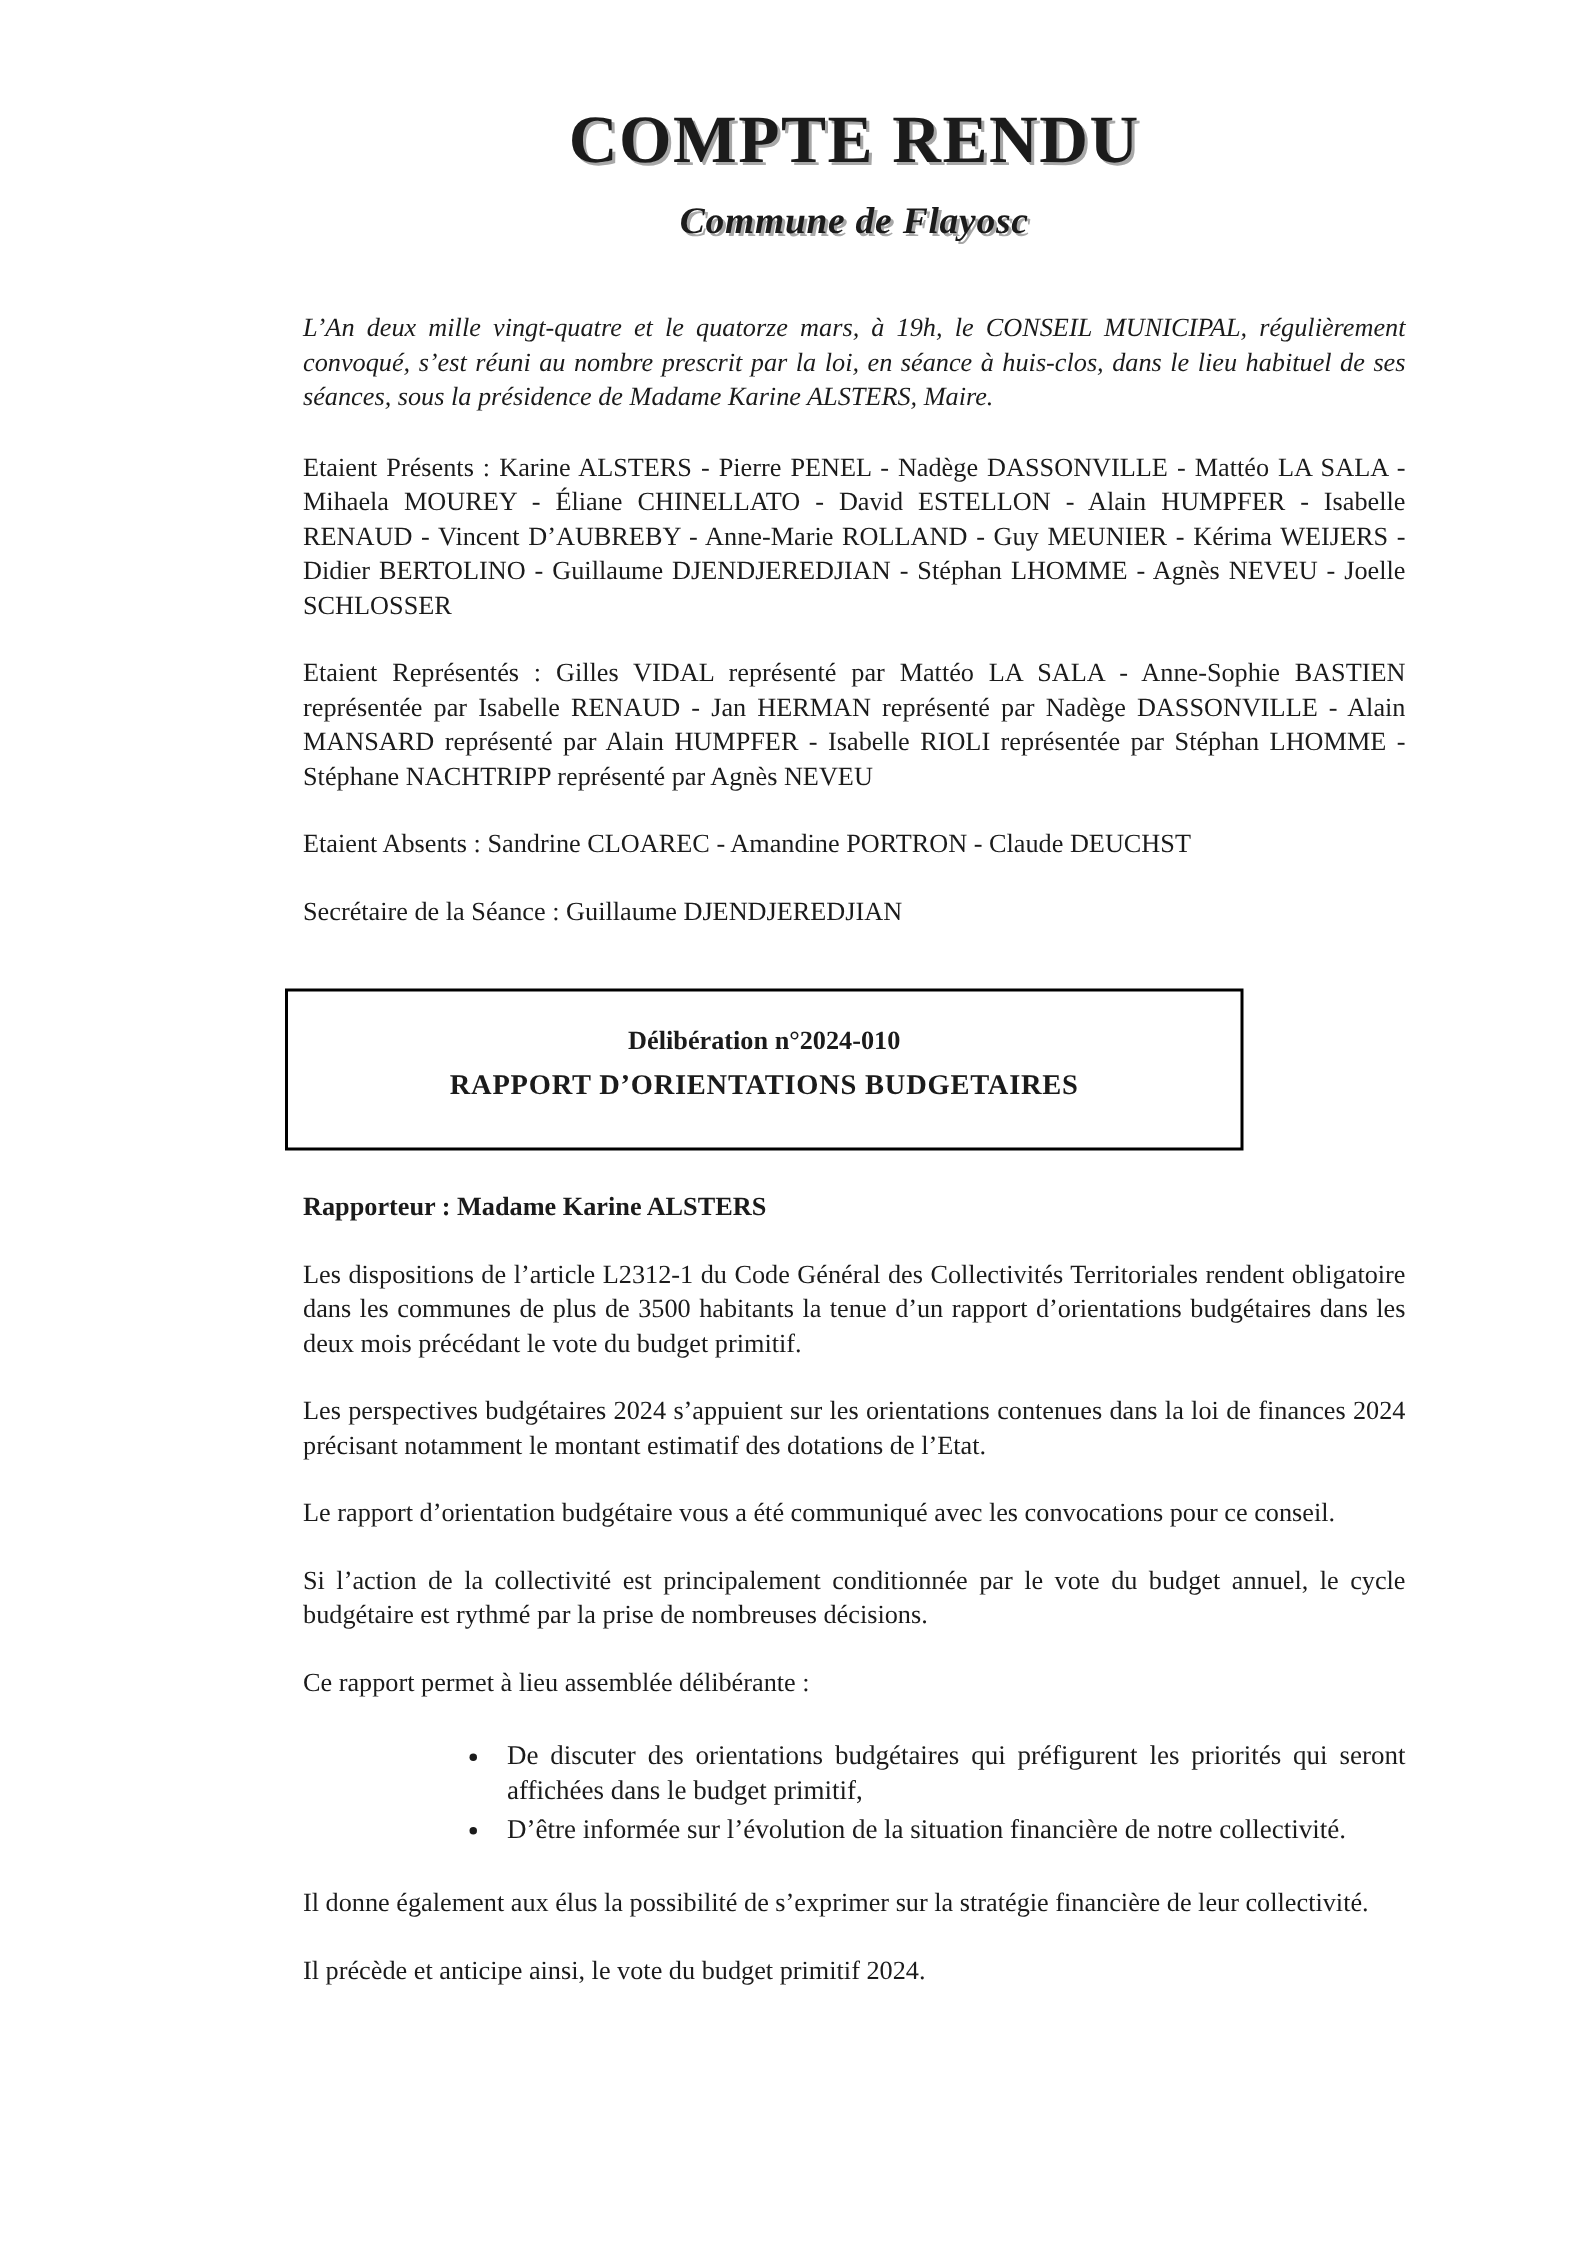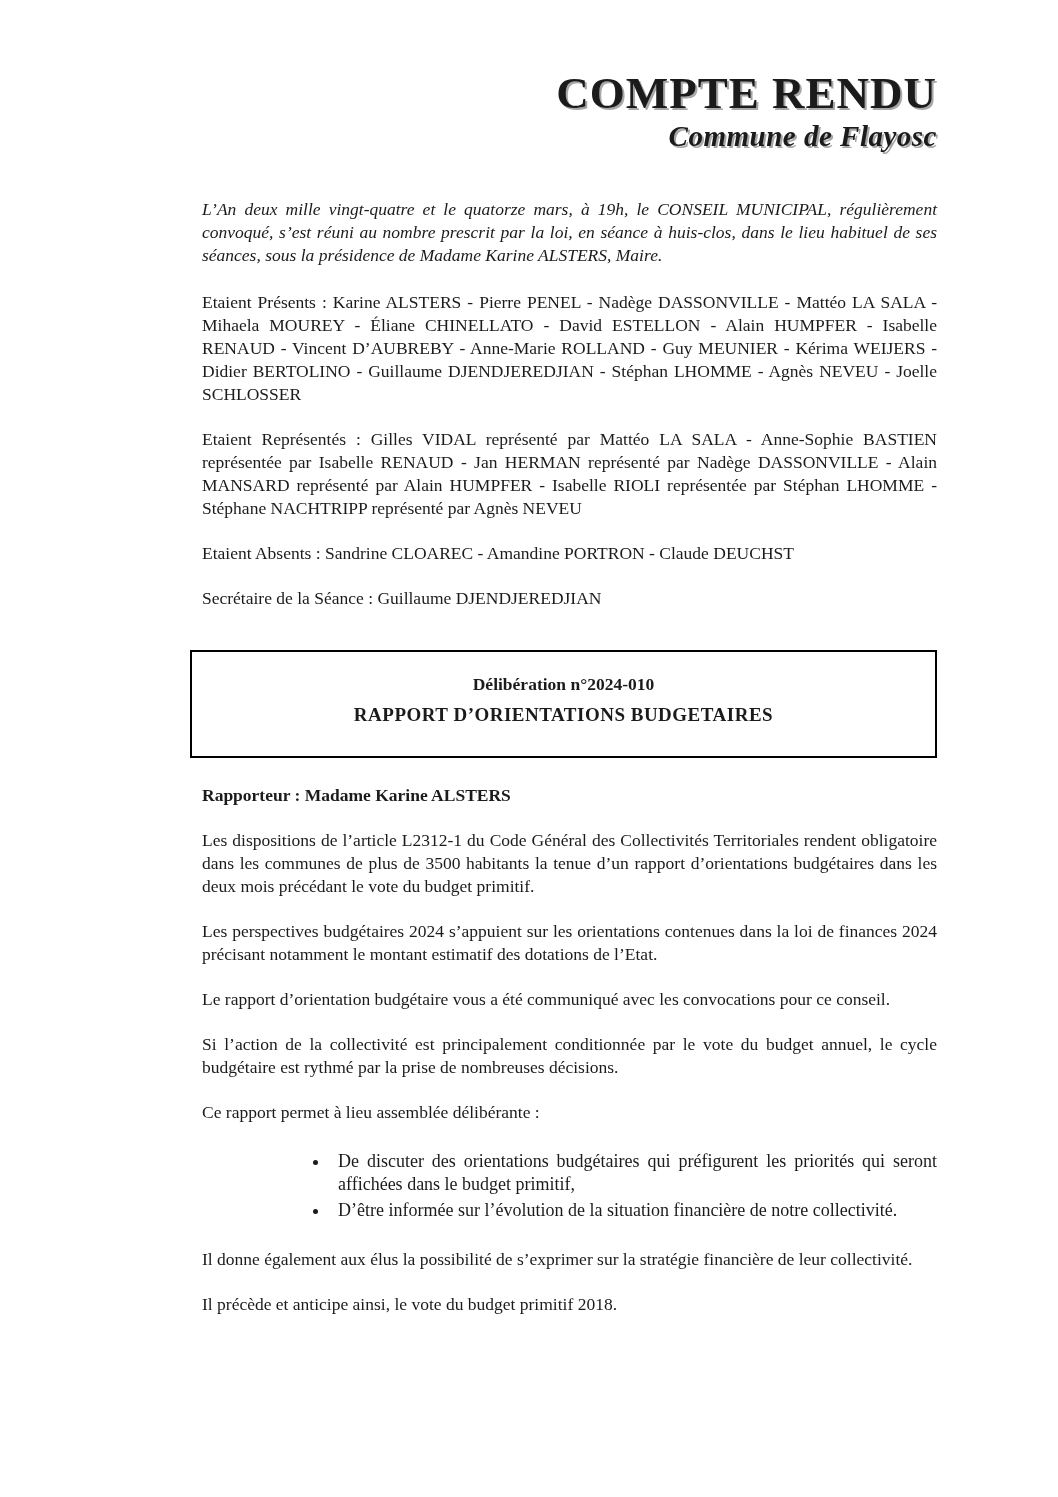--- a/index.html
+++ b/index.html
@@ -12,55 +12,55 @@
     width: 1058px;
     height: 1497px;
     background: var(--page-bg, #ffffff);
     color: var(--text-color, #1b1b1b);
     font-family: "Liberation Serif", "DejaVu Serif", serif;
     overflow: hidden;
     box-sizing: border-box;
     padding: 70px 121px 0 202px;
   }
   .doc-header {
-    text-align: right;
+    text-align: center;
     font-family: Liberation Serif, serif;
   }
   .doc-title {
     margin: 0;
     font-size: 45px;
     font-weight: bold;
     letter-spacing: 1px;
     line-height: 1.05;
     text-shadow: 2px 2px 0 var(--title-shadow, #a8a8a8);
   }
   .doc-subtitle {
-    margin-top: 3px;
-    font-size: 29px;
+    margin-top: 17px;
+    font-size: 25px;
     font-weight: bold;
     font-style: italic;
     letter-spacing: 0.5px;
     text-shadow: 2px 2px 0 var(--title-shadow, #a8a8a8);
   }
   .body-text p {
     font-size: 17.5px;
     line-height: 23px;
     text-align: justify;
     margin: 22px 0;
   }
   .preamble {
     margin-top: 45px !important;
     font-style: italic;
     font-weight: 500;
   }
   .attendance-presents { margin-top: 24px !important; }
   .delib-box {
     box-sizing: border-box;
     margin: 40px 0 0 -12px;
-    width: 747px;
+    width: 639px;
     border: 2px solid var(--box-border, #000000);
     text-align: center;
     padding: 22px 10px 30px 10px;
   }
   .delib-number {
     font-size: 17.5px;
     font-weight: bold;
   }
   .delib-title {
     margin-top: 9px;
@@ -125,18 +125,18 @@
 
     <p>Ce rapport permet à lieu assemblée délibérante :</p>
 
     <ul class="bullets">
       <li>De discuter des orientations budgétaires qui préfigurent les priorités qui seront affichées dans le budget primitif,</li>
       <li>D’être informée sur l’évolution de la situation financière de notre collectivité.</li>
     </ul>
 
     <p>Il donne également aux élus la possibilité de s’exprimer sur la stratégie financière de leur collectivité.</p>
 
-    <p>Il précède et anticipe ainsi, le vote du budget primitif 2018.</p>
+    <p>Il précède et anticipe ainsi, le vote du budget primitif 2024.</p>
 
 
   </section>
 
 </div>
 
 </body></html>

